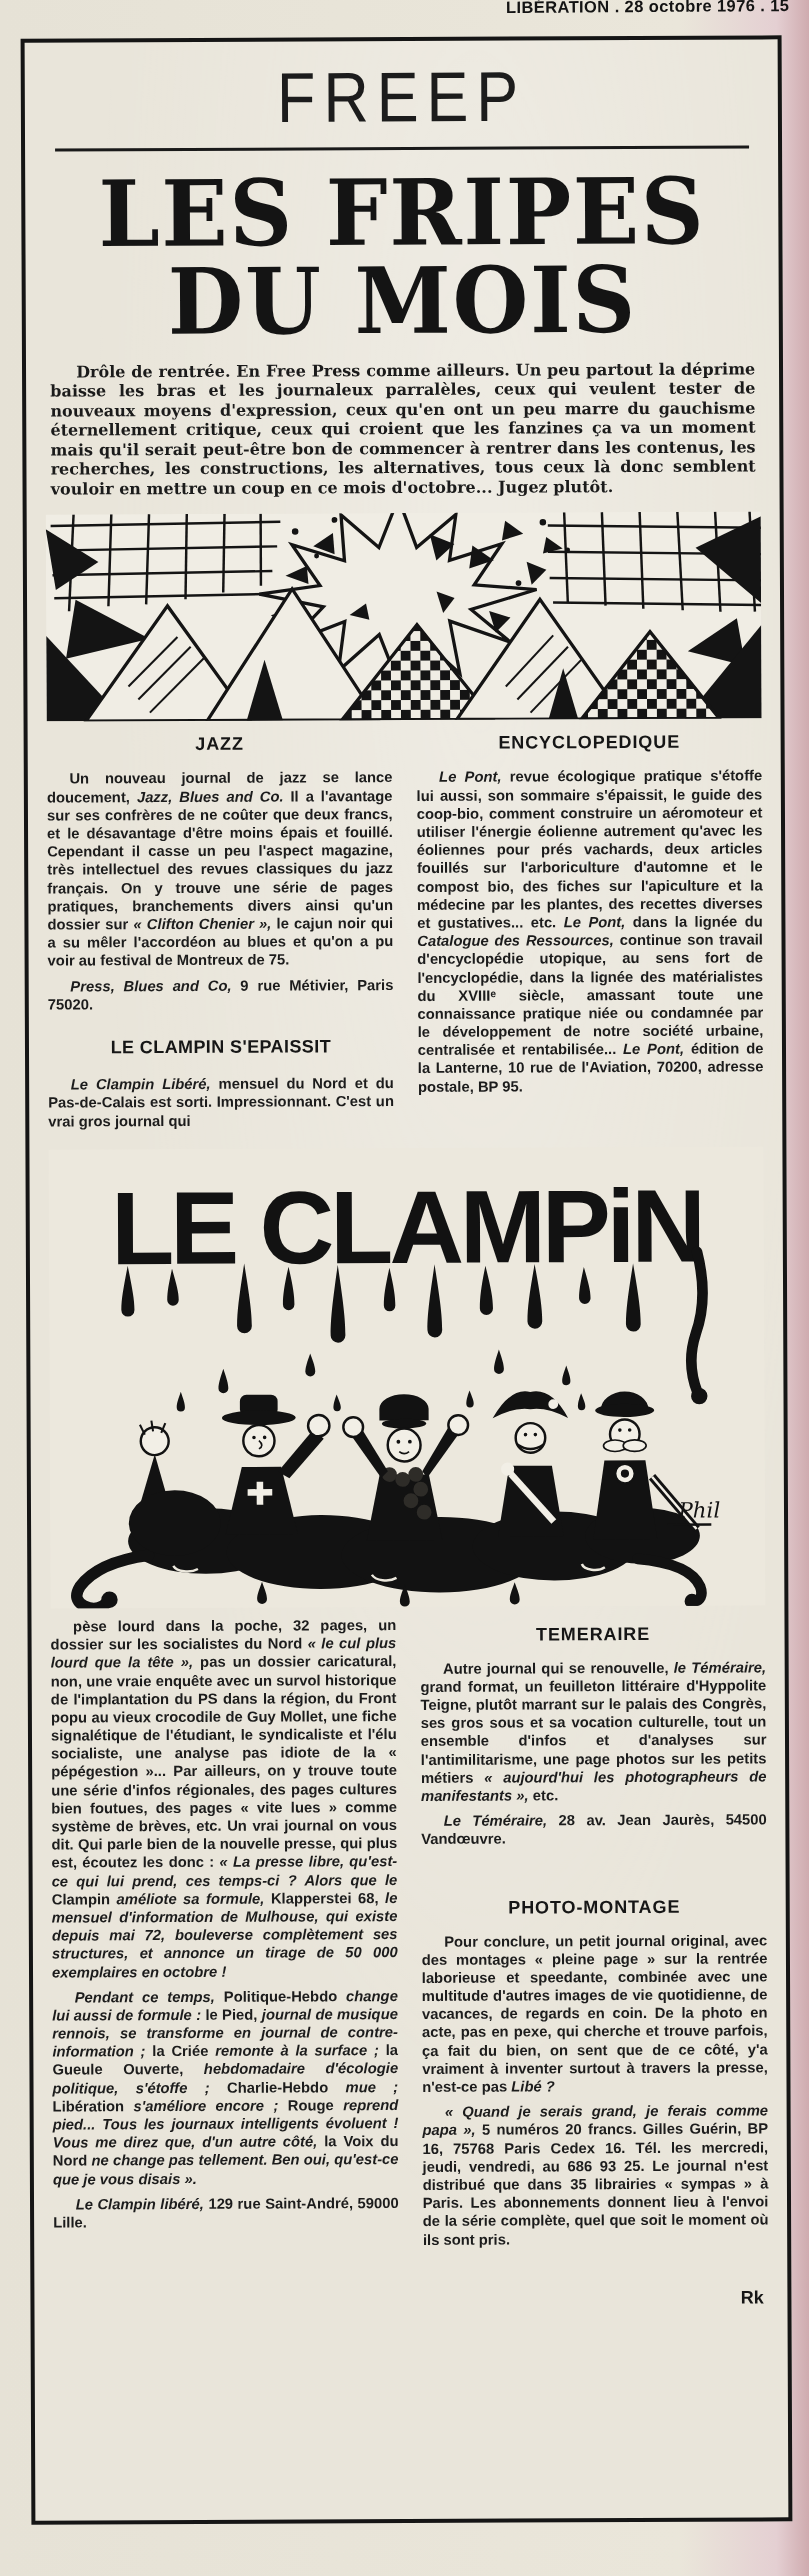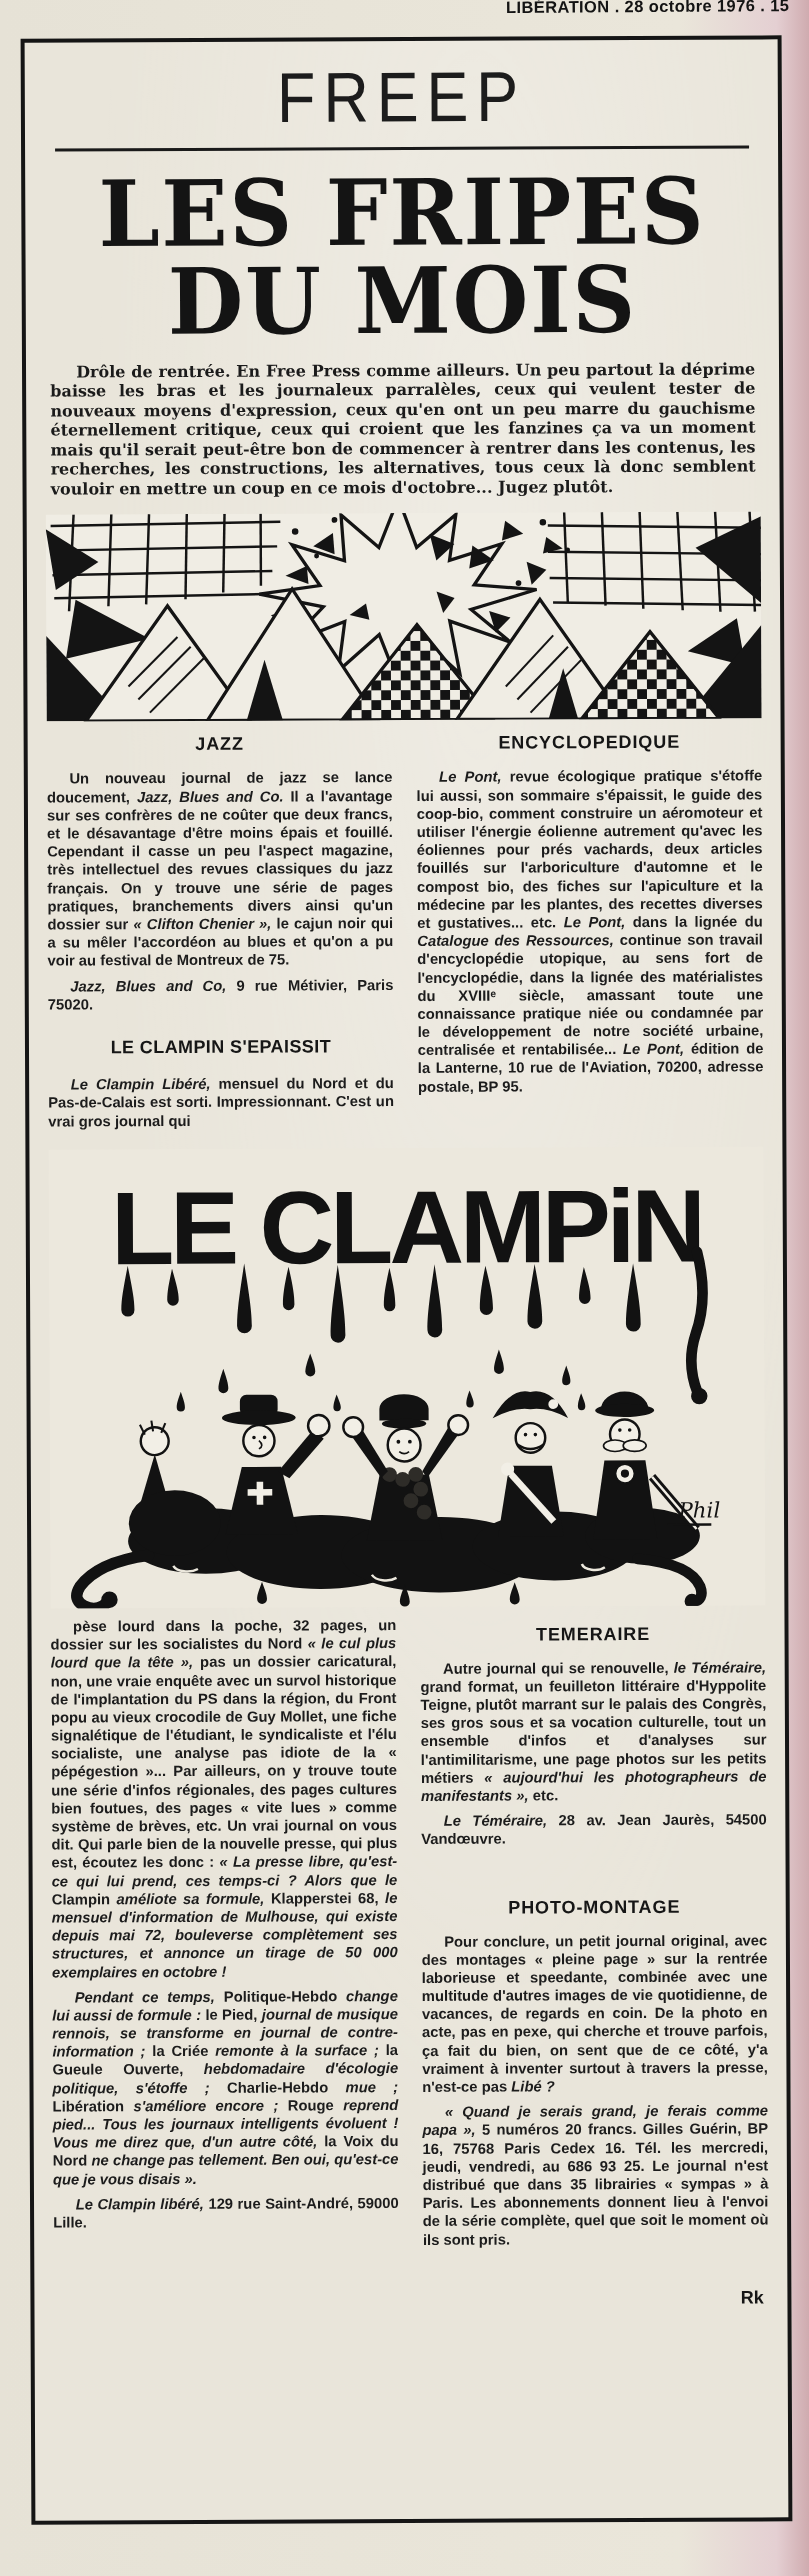--- a/index.html
+++ b/index.html
@@ -171,21 +171,21 @@
     </g>
     <polygon points="652,252 736,146 820,252" fill="url(#chk)" stroke="#141414" stroke-width="4"></polygon>
     <polygon points="244,252 266,178 288,252" fill="#141414"></polygon>
     <polygon points="612,252 630,190 648,252" fill="#141414"></polygon>
   </svg>
 
   <div class="columns">
     <div class="col">
       <h3 class="col-heading">JAZZ</h3>
       <p>Un nouveau journal de jazz se lance doucement, <i>Jazz, Blues and Co.</i> Il a l'avantage sur ses confrères de ne coûter que deux francs, et le désavantage d'être moins épais et fouillé. Cependant il casse un peu l'aspect magazine, très intellectuel des revues classiques du jazz français. On y trouve une série de pages pratiques, branchements divers ainsi qu'un dossier sur <i>« Clifton Chenier »,</i> le cajun noir qui a su mêler l'accordéon au blues et qu'on a pu voir au festival de Montreux de 75.</p>
-      <p><i>Jazz, Blues and Co,</i> 9 rue Métivier, Paris 75020.</p>
+      <p><i>Press, Blues and Co,</i> 9 rue Métivier, Paris 75020.</p>
       <h3 class="subhead">LE CLAMPIN S'EPAISSIT</h3>
       <p><i>Le Clampin Libéré,</i> mensuel du Nord et du Pas-de-Calais est sorti. Impressionnant. C'est un vrai gros journal qui</p>
     </div>
     <div class="col">
       <h3 class="col-heading">ENCYCLOPEDIQUE</h3>
       <p><i>Le Pont,</i> revue écologique pratique s'étoffe lui aussi, son sommaire s'épaissit, le guide des coop-bio, comment construire un aéromoteur et utiliser l'énergie éolienne autrement qu'avec les éoliennes pour prés vachards, deux articles fouillés sur l'arboriculture d'automne et le compost bio, des fiches sur l'apiculture et la médecine par les plantes, des recettes diverses et gustatives... etc. <i>Le Pont,</i> dans la lignée du <i>Catalogue des Ressources,</i> continue son travail d'encyclopédie utopique, au sens fort de l'encyclopédie, dans la lignée des matérialistes du XVIIIᵉ siècle, amassant toute une connaissance pratique niée ou condamnée par le développement de notre société urbaine, centralisée et rentabilisée... <i>Le Pont,</i> édition de la Lanterne, 10 rue de l'Aviation, 70200, adresse postale, BP 95.</p>
     </div>
   </div>
 
   <div class="clampin-wrap">

